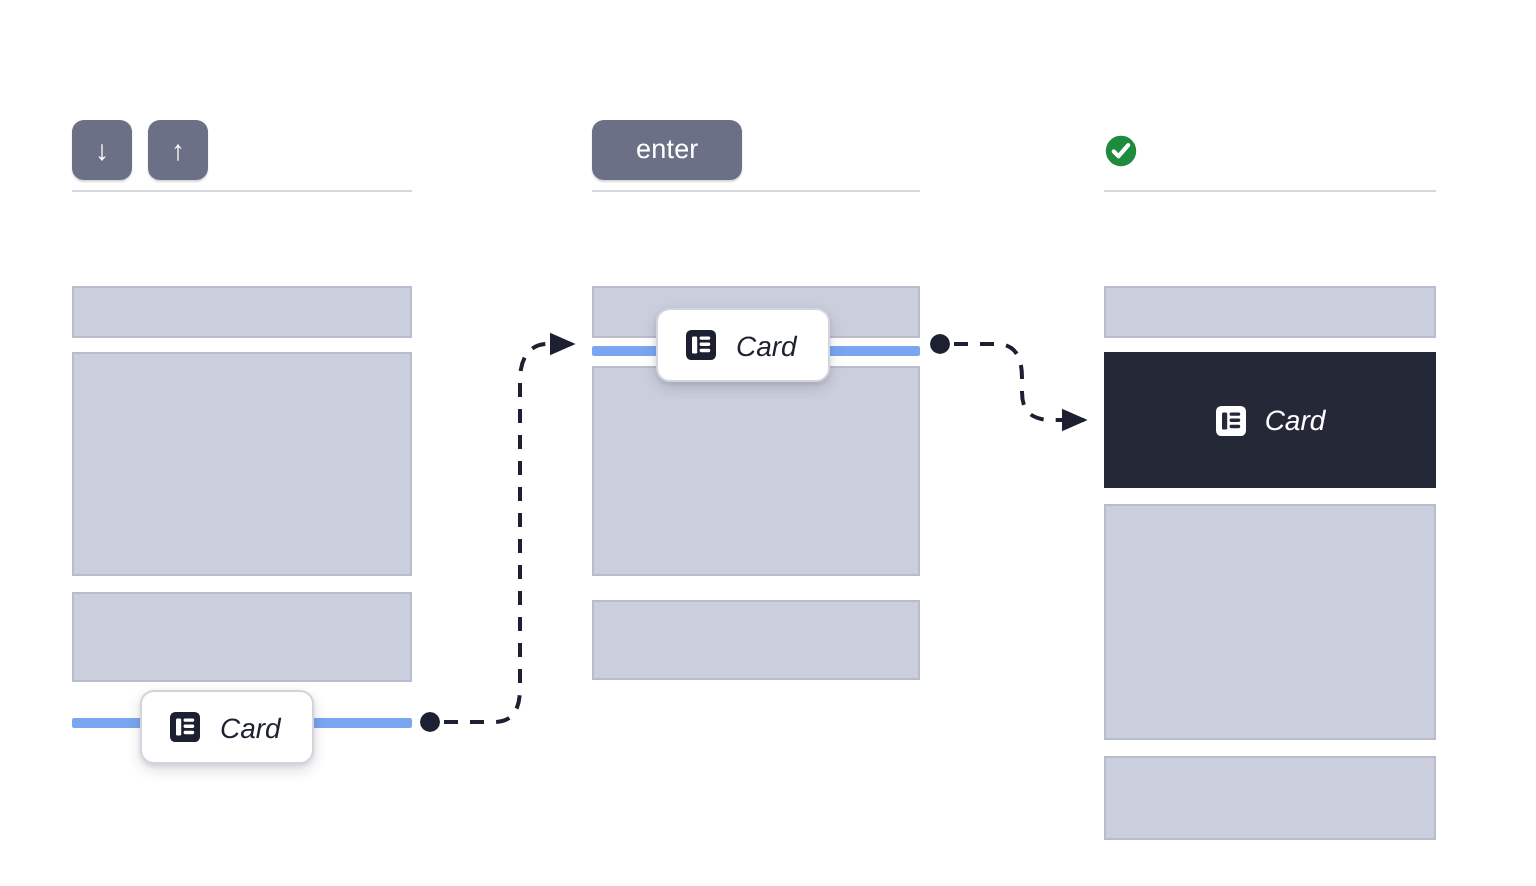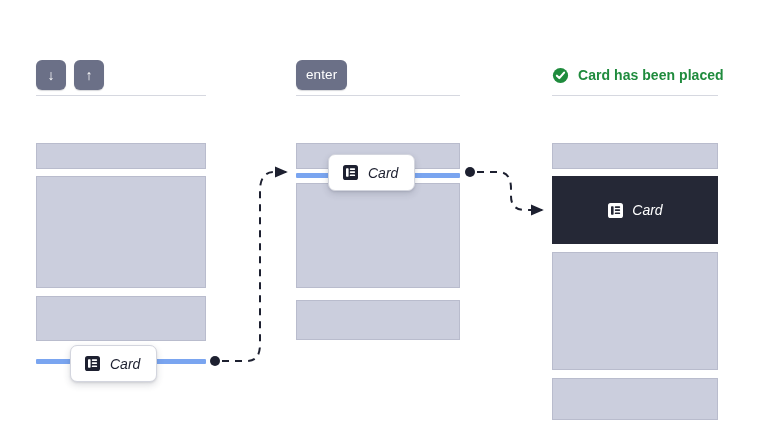--- a/index.html
+++ b/index.html
@@ -33,21 +33,21 @@
   
   .keycap {
     background: #6b7087;
     color: #ffffff;
     border-radius: 6px;
     height: 30px;
     min-width: 30px;
     display: flex; align-items: center; justify-content: center;
     font-size: 13px;
     line-height: 1;
-    padding: 0 10px;
+    padding: 0 22px;
     box-shadow: 0 1px 1px rgba(30,34,50,.18);
     user-select: none;
   }
   .keycap.arrow { padding: 0; width: 30px; font-size: 14px; }
   .keycap.word { font-size: 13.5px; letter-spacing: .1px; }
 
   
   .success-row { display: flex; align-items: center; gap: 9px; }
   .check-icon {
     width: 17px; height: 17px; flex: 0 0 17px;
@@ -168,21 +168,20 @@
 
   <div class="panel" id="panel-3">
     <div class="panel-header">
       <div class="success-row">
         <span class="check-icon">
           <svg viewBox="0 0 17 17" width="17" height="17" aria-hidden="true">
             <circle cx="8.5" cy="8.5" r="7.6" fill="#1f8b3d"></circle>
             <path d="M4.9 8.7 L7.3 11.1 L12.1 5.6" fill="none" stroke="#ffffff" stroke-width="2.1" stroke-linecap="round" stroke-linejoin="round"></path>
           </svg>
         </span>
-        <span class="success-text">Card has been placed</span>
       </div>
     </div>
     <div class="panel-divider"></div>
 
     <div class="block" style="top:143px;height:26px;"></div>
 
     <div class="block dark" style="top:176px;height:68px;">
       <span class="card-icon">
         <svg viewBox="0 0 17 17" width="17" height="17" aria-hidden="true">
           <rect x="1" y="1" width="15" height="15" rx="2.6" fill="#ffffff"></rect>

